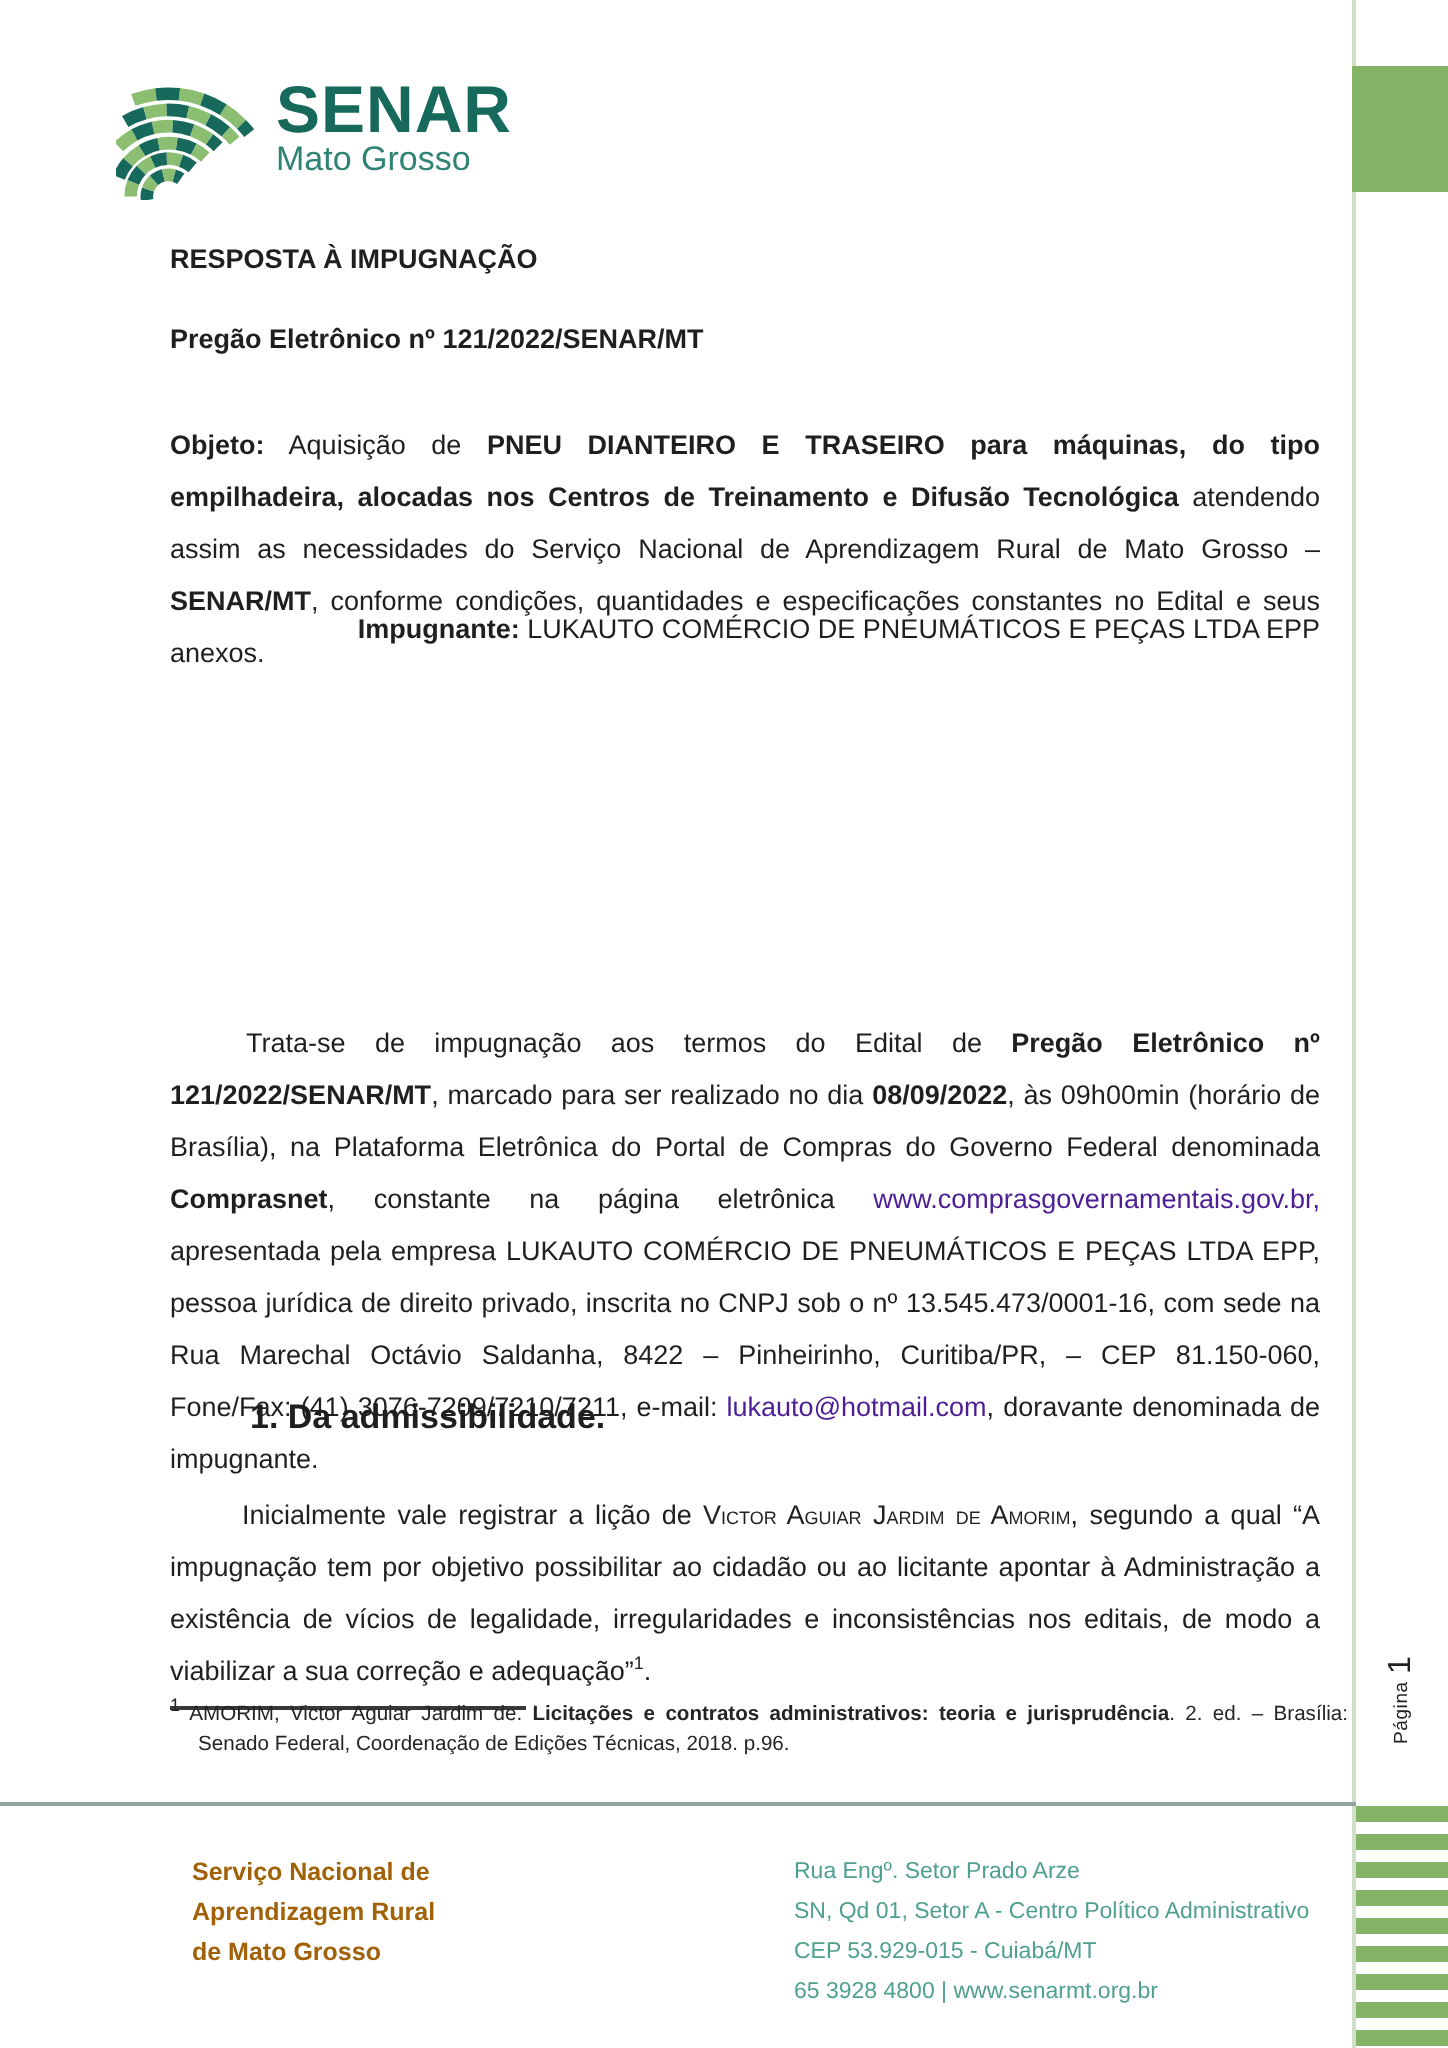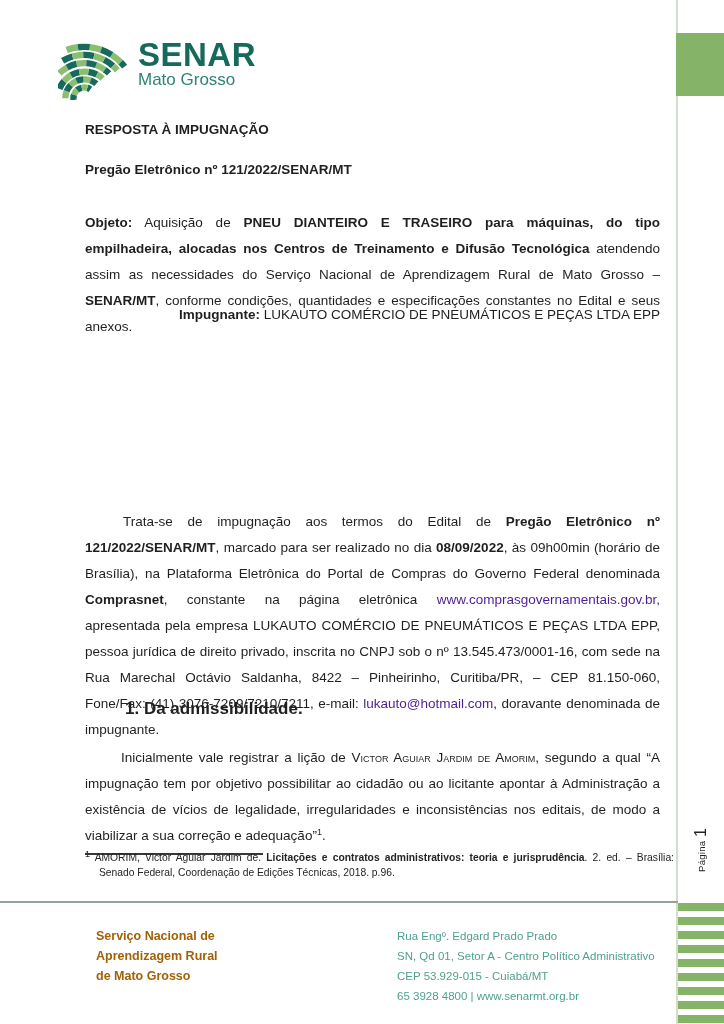--- a/index.html
+++ b/index.html
@@ -134,19 +134,19 @@
   <div class="fn-rule"></div>
   <p class="tblock footnote"><sup>1</sup><span> AMORIM, Victor Aguiar Jardim de. </span><span class="b">Licitações e contratos administrativos: teoria e jurisprudência</span><span>. 2. ed. – Brasília: Senado Federal, Coordenação de Edições Técnicas, 2018. p.96.</span></p>
 
   <div class="footer-divider"></div>
   <div class="footer-org">
     <div>Serviço Nacional de</div>
     <div>Aprendizagem Rural</div>
     <div>de Mato Grosso</div>
   </div>
   <div class="footer-addr">
-    <div>Rua Engº. Edgard Prado Prado</div>
+    <div>Rua Engº. Setor Prado Arze</div>
     <div>SN, Qd 01, Setor A - Centro Político Administrativo</div>
     <div>CEP 53.929-015 - Cuiabá/MT</div>
     <div>65 3928 4800 | www.senarmt.org.br</div>
   </div>
 
 </div>
 
 </body></html>

